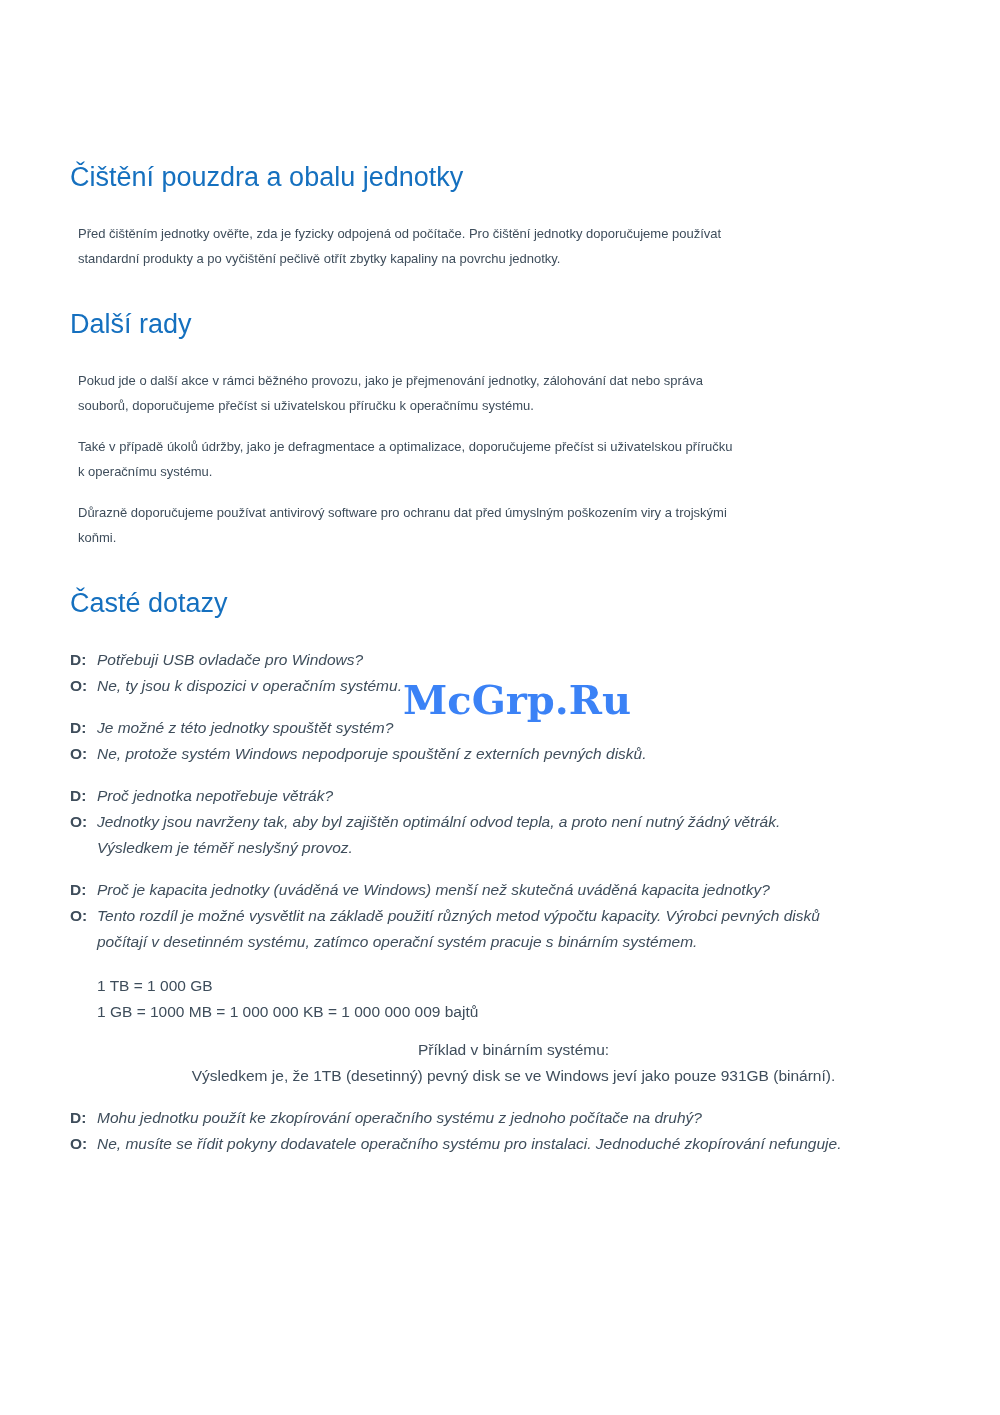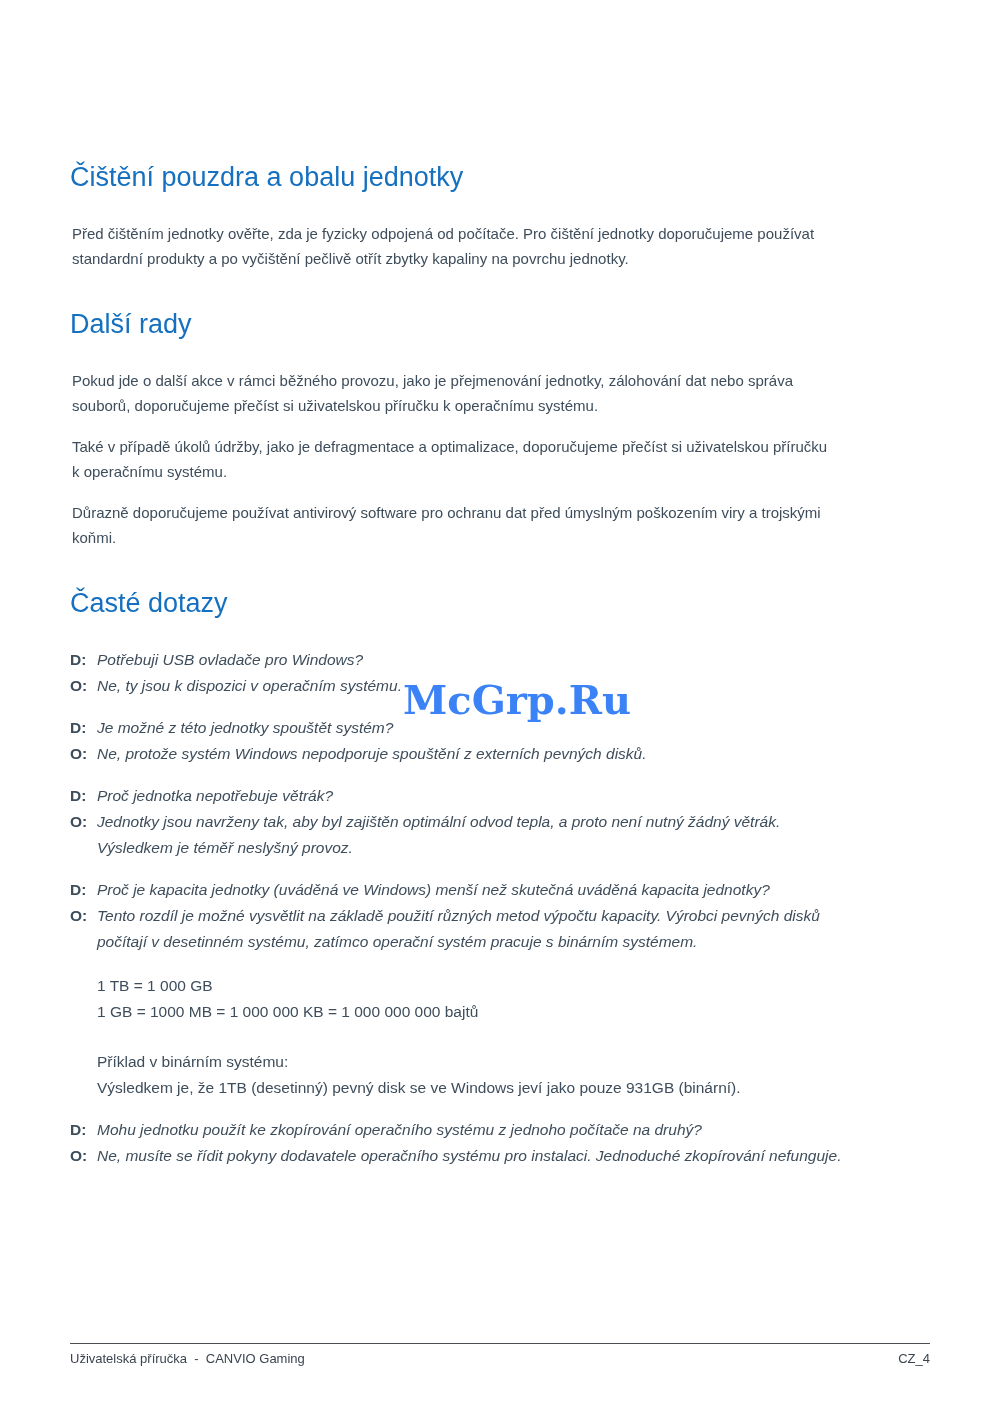--- a/index.html
+++ b/index.html
@@ -27,23 +27,23 @@
     color: #1570bf;
     font-size: 27px;
     font-weight: 400;
     line-height: 35px;
     margin: 36px 0 26px 0;
   }
   .heading.first {
     margin-top: 160px;
   }
   .para {
-    font-size: 15px;
+    font-size: 13px;
     line-height: 25px;
-    margin: 0 0 16px 2px;
+    margin: 0 0 16px 8px;
     white-space: pre-wrap;
   }
   .faq-item {
     margin: 0 0 16px 0;
   }
   .faq-line {
     display: flex;
     font-size: 15.5px;
     line-height: 26px;
   }
@@ -55,21 +55,22 @@
   .txt {
     white-space: pre-wrap;
     font-style: italic;
   }
   .examples {
     margin: 18px 0 8px 27px;
     font-size: 15.5px;
     line-height: 26px;
   }
   .examples + .examples {
-    margin-top: 24px;
+    margin-top: 12px;
+    text-align: center;
   }
   .watermark {
     position: absolute;
     left: 403px;
     top: 678px;
     font-family: "DejaVu Serif", "Liberation Serif", serif;
     font-weight: 700;
     font-size: 40px;
     line-height: 44px;
     color: #3b82f6;
@@ -149,21 +150,21 @@
         <span class="txt">Proč je kapacita jednotky (uváděná ve Windows) menší než skutečná uváděná kapacita jednotky?</span>
       </div>
       <div class="faq-line">
         <span class="lbl">O:</span>
         <span class="txt">Tento rozdíl je možné vysvětlit na základě použití různých metod výpočtu kapacity. Výrobci pevných disků
 počítají v desetinném systému, zatímco operační systém pracuje s binárním systémem.</span>
       </div>
 
       <div class="examples">
         <div>1 TB = 1 000 GB</div>
-        <div>1 GB = 1000 MB = 1 000 000 KB = 1 000 000 000 bajtů</div>
+        <div>1 GB = 1000 MB = 1 000 000 KB = 1 000 000 009 bajtů</div>
       </div>
 
       <div class="examples">
         <div>Příklad v binárním systému:</div>
         <div>Výsledkem je, že 1TB (desetinný) pevný disk se ve Windows jeví jako pouze 931GB (binární).</div>
       </div>
     </div>
 
     <div class="faq-item">
       <div class="faq-line">
@@ -173,17 +174,13 @@
       <div class="faq-line">
         <span class="lbl">O:</span>
         <span class="txt">Ne, musíte se řídit pokyny dodavatele operačního systému pro instalaci. Jednoduché zkopírování nefunguje.</span>
       </div>
     </div>
 
   </div>
 
   <div class="watermark">McGrp.Ru</div>
 
-  <div class="footer">
-    <span>Uživatelská příručka  -  CANVIO Gaming</span>
-    <span>CZ_4</span>
-  </div>
 </div>
 
 </body></html>

